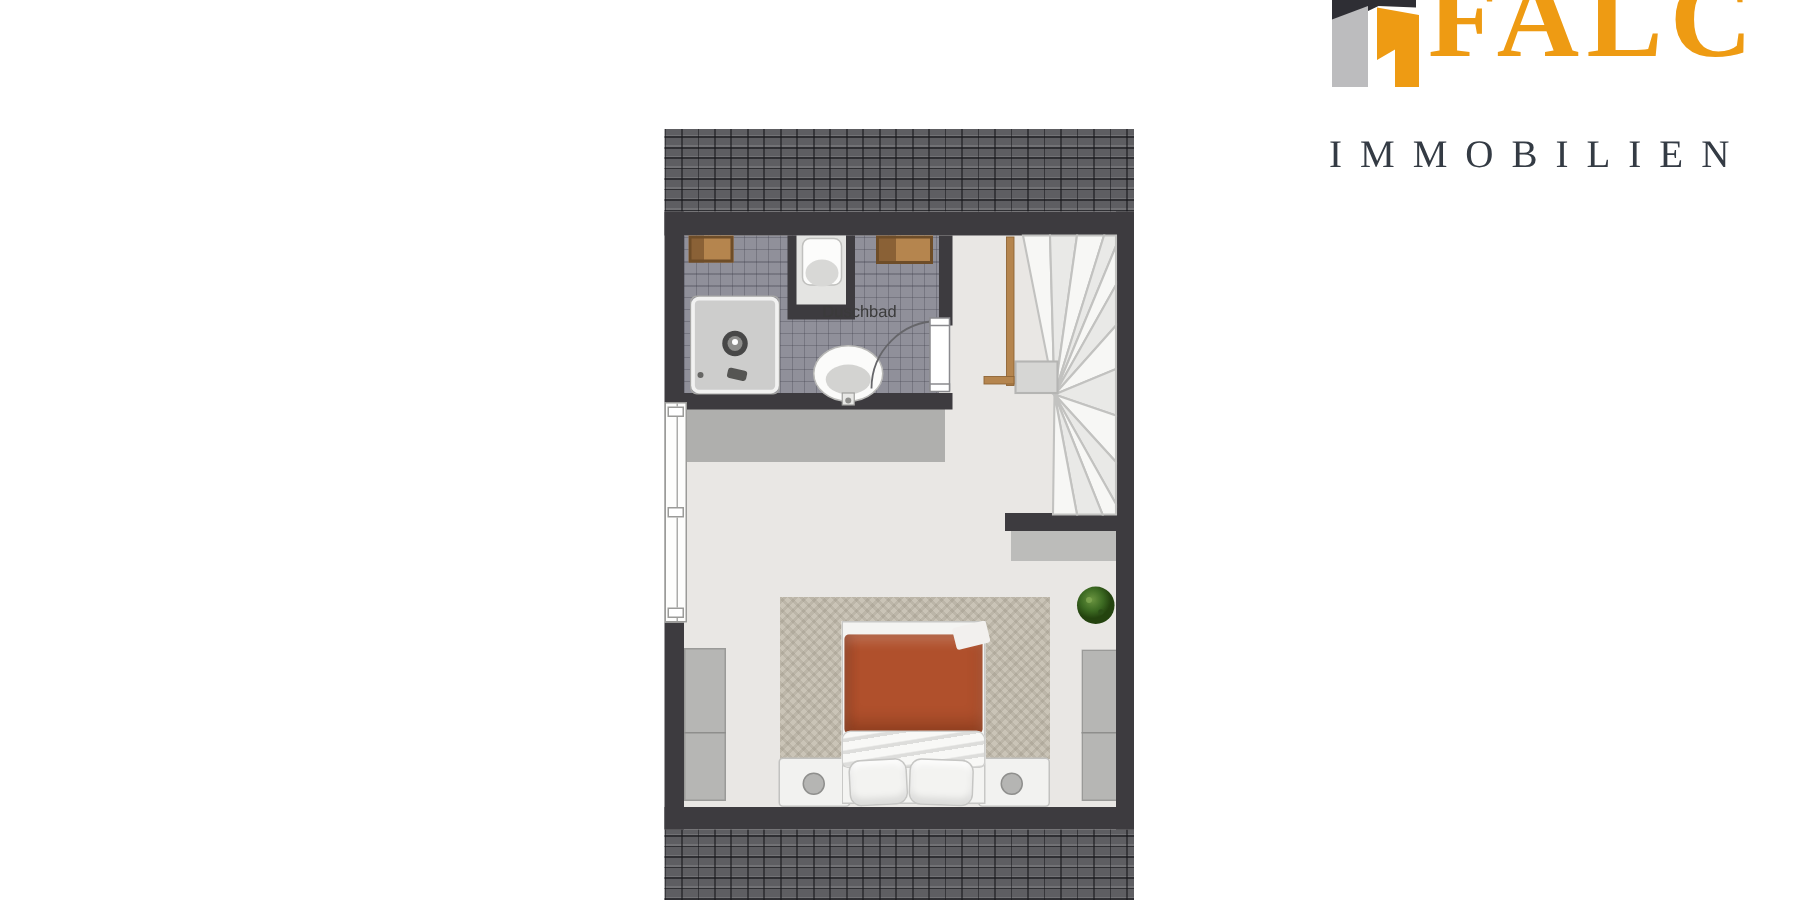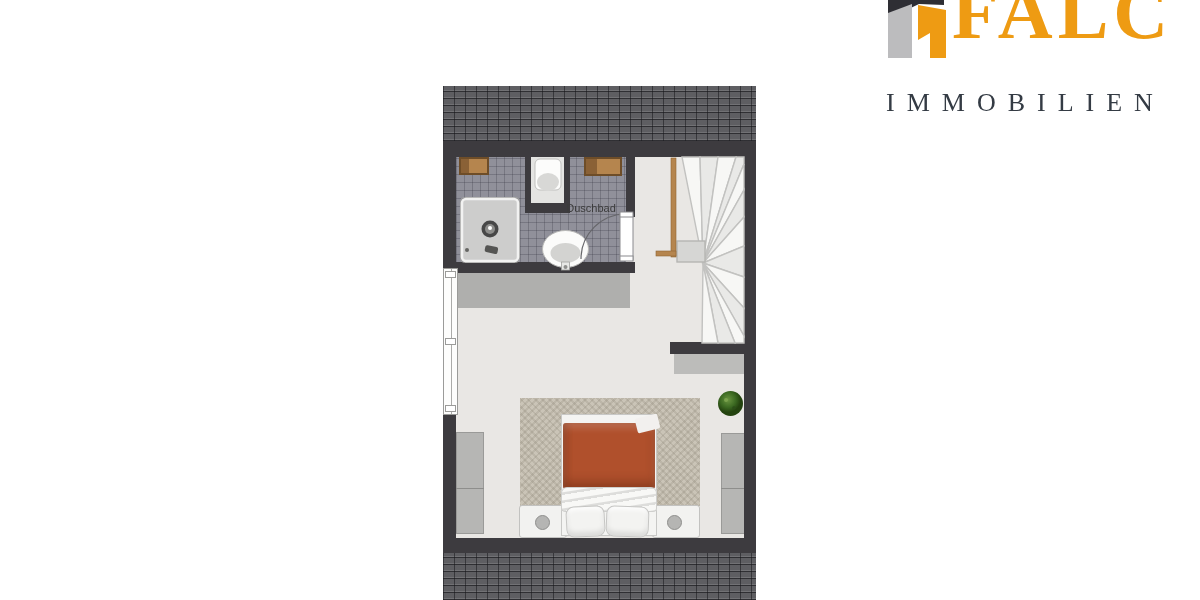--- a/index.html
+++ b/index.html
@@ -184,21 +184,21 @@
           <stop offset="60%" stop-color="#3c6a22"></stop>
           <stop offset="100%" stop-color="#24430f"></stop>
         </radialGradient>
       </defs>
       <circle cx="730.5" cy="403.5" r="12.5" fill="url(#plantGrad)"></circle>
       <circle cx="726" cy="400" r="2" fill="#86ad56" opacity="0.7"></circle>
       <circle cx="734" cy="408" r="1.8" fill="#2c4f18"></circle>
     </g>
   </svg>
 
-  <div class="abs bath-label" style="left:546px;top:202px;width:90px;">Duschbad</div>
+  <div class="abs bath-label" style="left:528px;top:202px;width:90px;">Duschbad</div>
 
   <div class="abs" style="left:880px;top:0;width:320px;height:95px;">
     <svg style="position:absolute;left:4px;top:0;" width="66" height="60" viewBox="0 0 66 60">
       <polygon points="4,0 60,0 60,5 35,4 10,16 4,19" fill="#2e2e34"></polygon>
       <polygon points="4,13 28,4 28,58 4,58" fill="#bcbcbe"></polygon>
       <polygon points="34,5 62,10 62,58 46,58 46,33 34,40" fill="#ee9b13"></polygon>
     </svg>
     <div class="brand" style="position:absolute;left:72px;top:-26px;">FALC</div>
     <div class="brand-sub" style="position:absolute;left:6px;top:54px;margin-top:36px;">IMMOBILIEN</div>
   </div>

